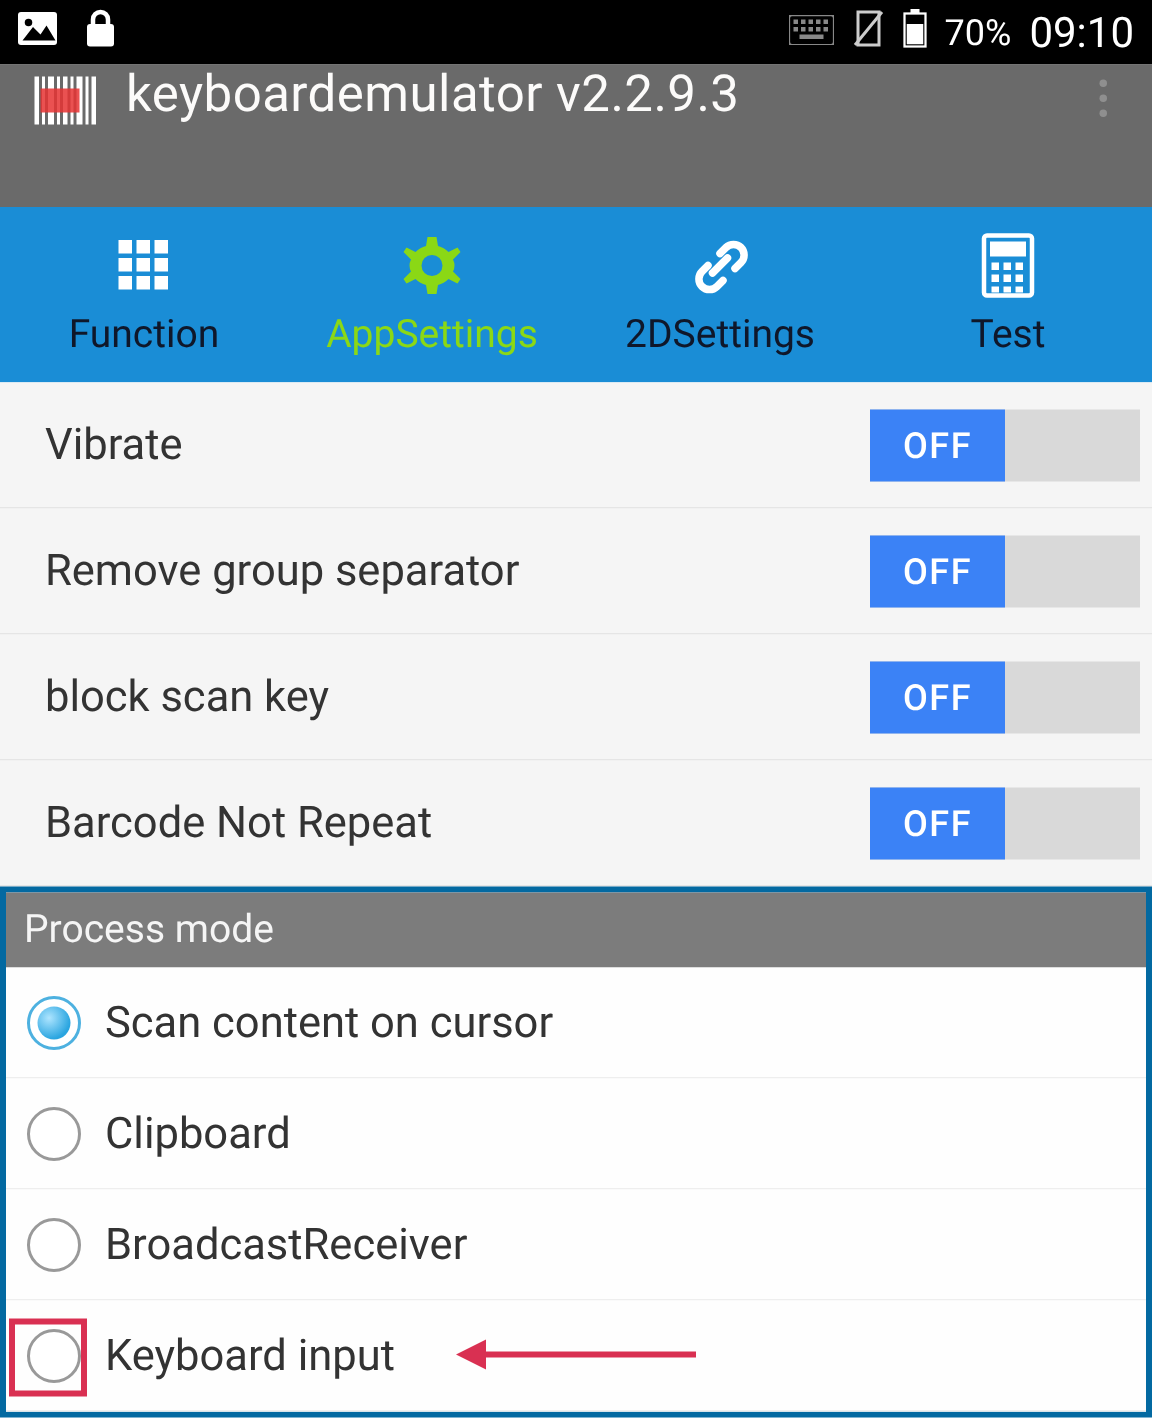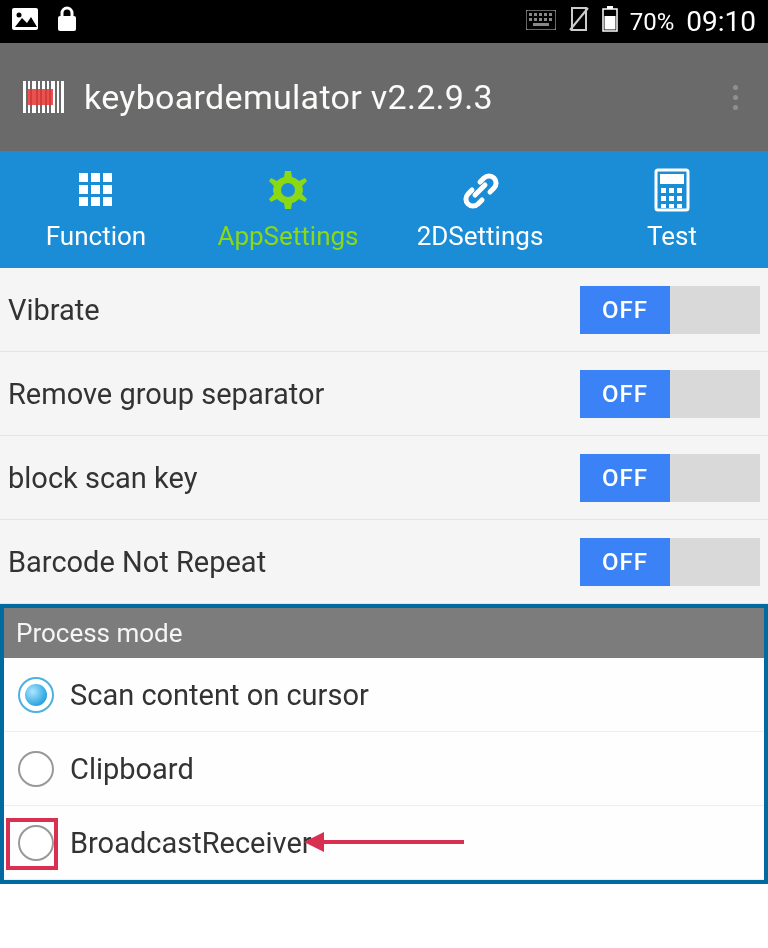--- a/index.html
+++ b/index.html
@@ -21,24 +21,24 @@
       padding: 0 12px;
       font-size: 24px;
     }
     .status-left { display: flex; gap: 18px; align-items: center; }
     .status-right { margin-left: auto; display: flex; gap: 12px; align-items: center; }
     .status-right .pct { font-size: 24px; }
     .status-right .time { font-size: 28px; font-weight: 400; }
 
     
     .app-bar {
-      height: 108px;
+      height: 95px;
       background: #6a6a6a;
       display: flex;
-      align-items: center;
+      align-items: flex-start;
       padding: 0 20px;
       gap: 16px;
     }
     .app-icon {
       width: 48px;
       height: 48px;
       display: flex;
       align-items: center;
       justify-content: center;
     }
@@ -66,35 +66,35 @@
       background: #1a8dd6;
       display: flex;
     }
     .tab {
       flex: 1;
       display: flex;
       flex-direction: column;
       align-items: center;
       justify-content: center;
       gap: 10px;
-      color: #ffffff;
+      color: #0f172a;
     }
     .tab.active { color: #8bd815; text-align: center; }
     .tab-icon { height: 42px; display: flex; align-items: center; justify-content: center; }
     .tab-label { font-size: 26px; }
 
     
     .settings-list {
       background: #f5f5f5;
     }
     .setting-row {
       height: 84px;
       display: flex;
       align-items: center;
-      padding: 0 8px 0 8px;
+      padding: 0 8px 0 30px;
       border-bottom: 1px solid #e5e5e5;
       background: #f5f5f5;
     }
     .setting-label {
       font-size: 29px;
       color: #333;
     }
     .toggle {
       margin-left: auto;
       width: 180px;
@@ -363,20 +363,24 @@
     <span class="radio-label">Scan content on cursor</span>
   </div>
   <div class="radio-row">
     <div class="radio"></div>
     <span class="radio-label">Clipboard</span>
   </div>
   <div class="radio-row">
     <div class="radio"></div>
     <span class="radio-label">BroadcastReceiver</span>
   </div>
+  <div class="radio-row" style="position:relative;">
+    <div class="radio"></div>
+    <span class="radio-label">Keyboard input</span>
+  </div>
 
   <div class="highlight-inner" style="left:2px; bottom:10px; width:52px; height:52px;"></div>
 
   <div class="arrow" style="left:300px; bottom:28px;">
     <div class="arrow-head"></div>
     <div class="arrow-line"></div>
   </div>
 </div>
 
 </body></html>

